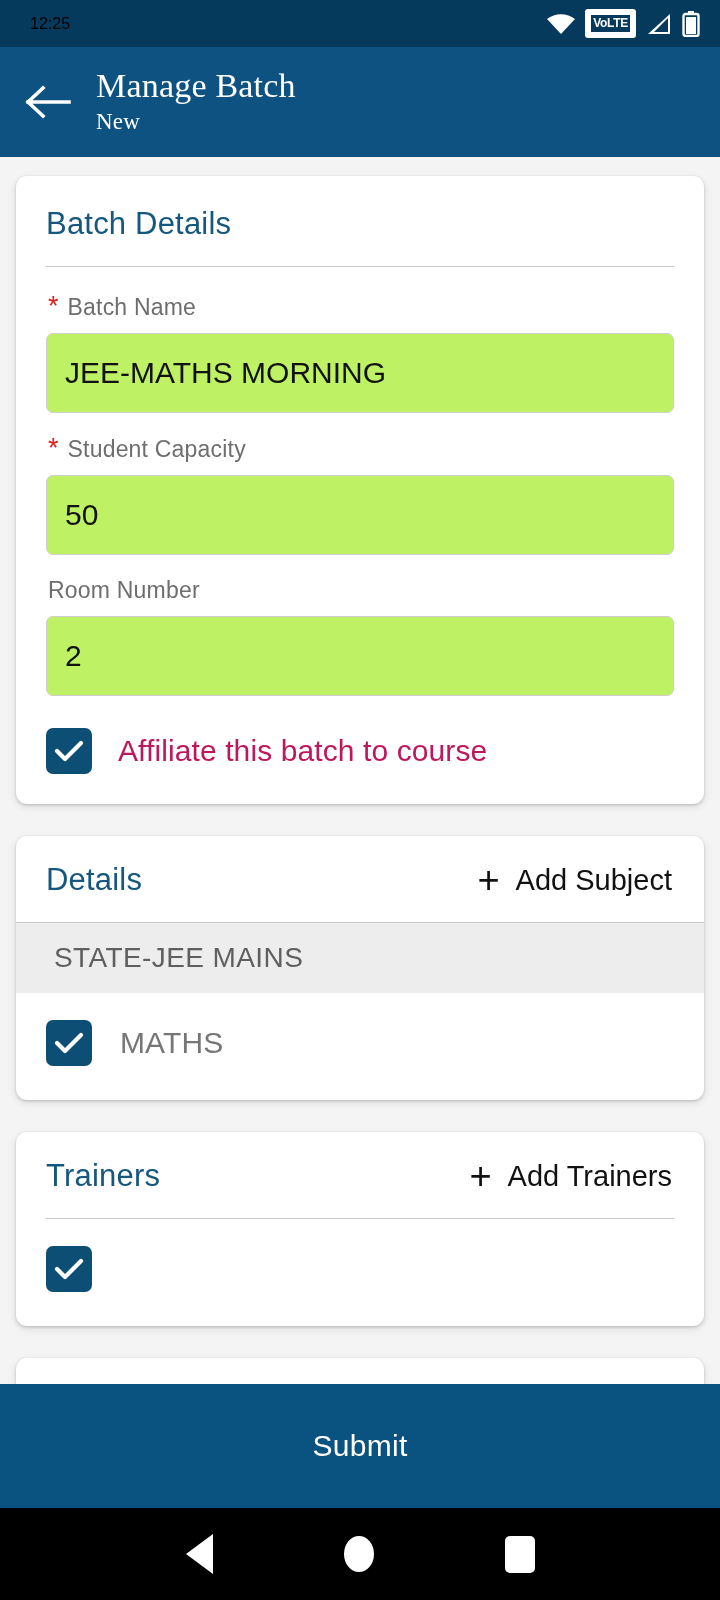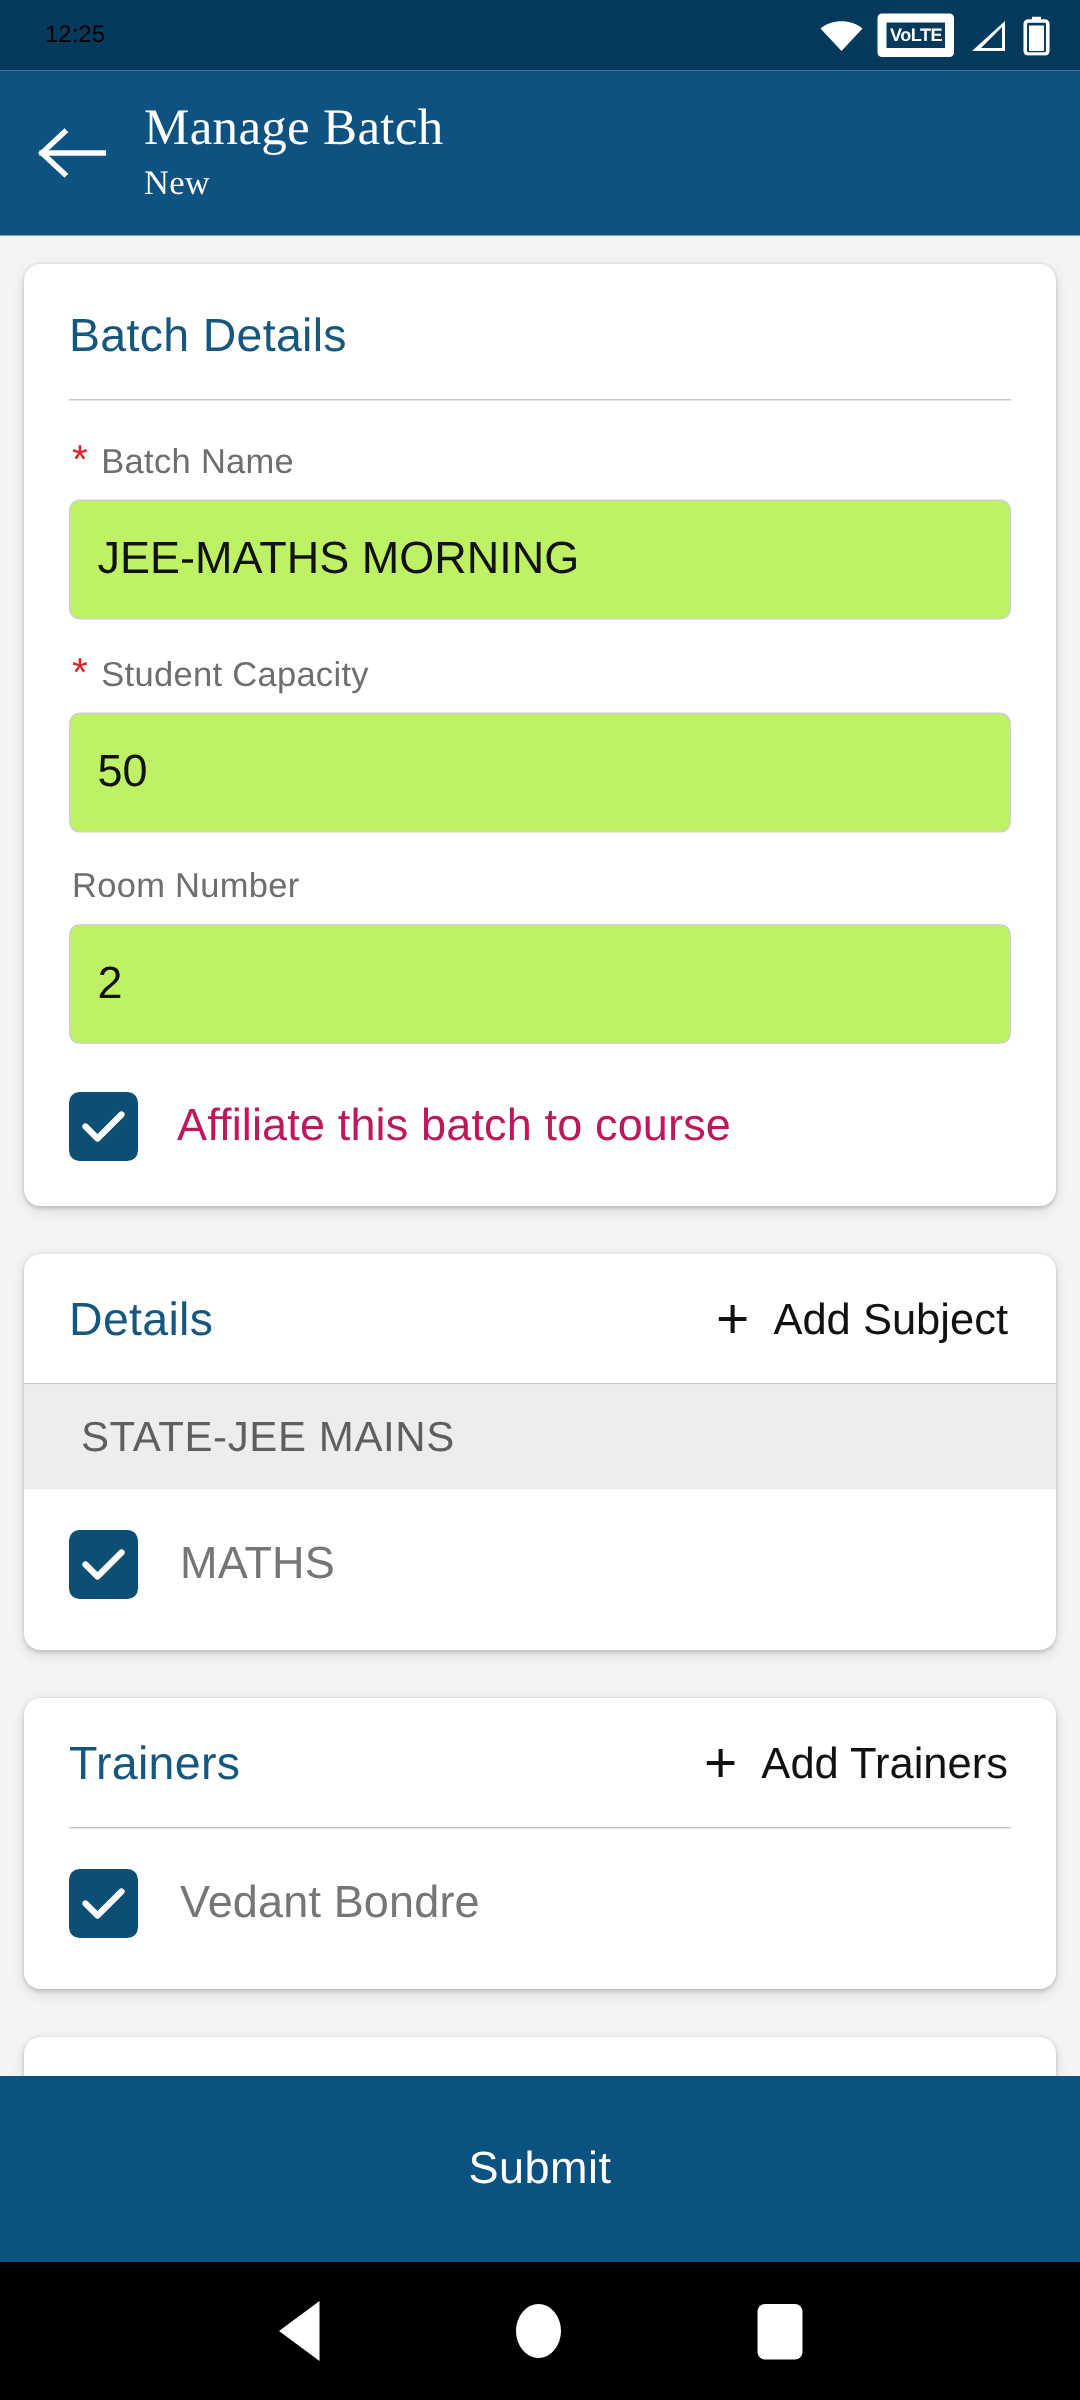--- a/index.html
+++ b/index.html
@@ -378,21 +378,20 @@
       </div>
     </div>
     <div class="divider"></div>
 
     <div class="list-row">
       <span class="checkbox">
         <svg width="30" height="24" viewBox="0 0 30 24">
           <path d="M3 12 L11 20 L27 4" stroke="#ffffff" stroke-width="4.2" fill="none" stroke-linecap="round" stroke-linejoin="round"></path>
         </svg>
       </span>
-      <span class="checkbox-label-muted">Vedant Bondre</span>
     </div>
   </div>
 
   <div class="card" style="height:120px;"></div>
 
 </div>
 
 <button id="submit-button">Submit</button>
 
 <div id="nav-bar">

